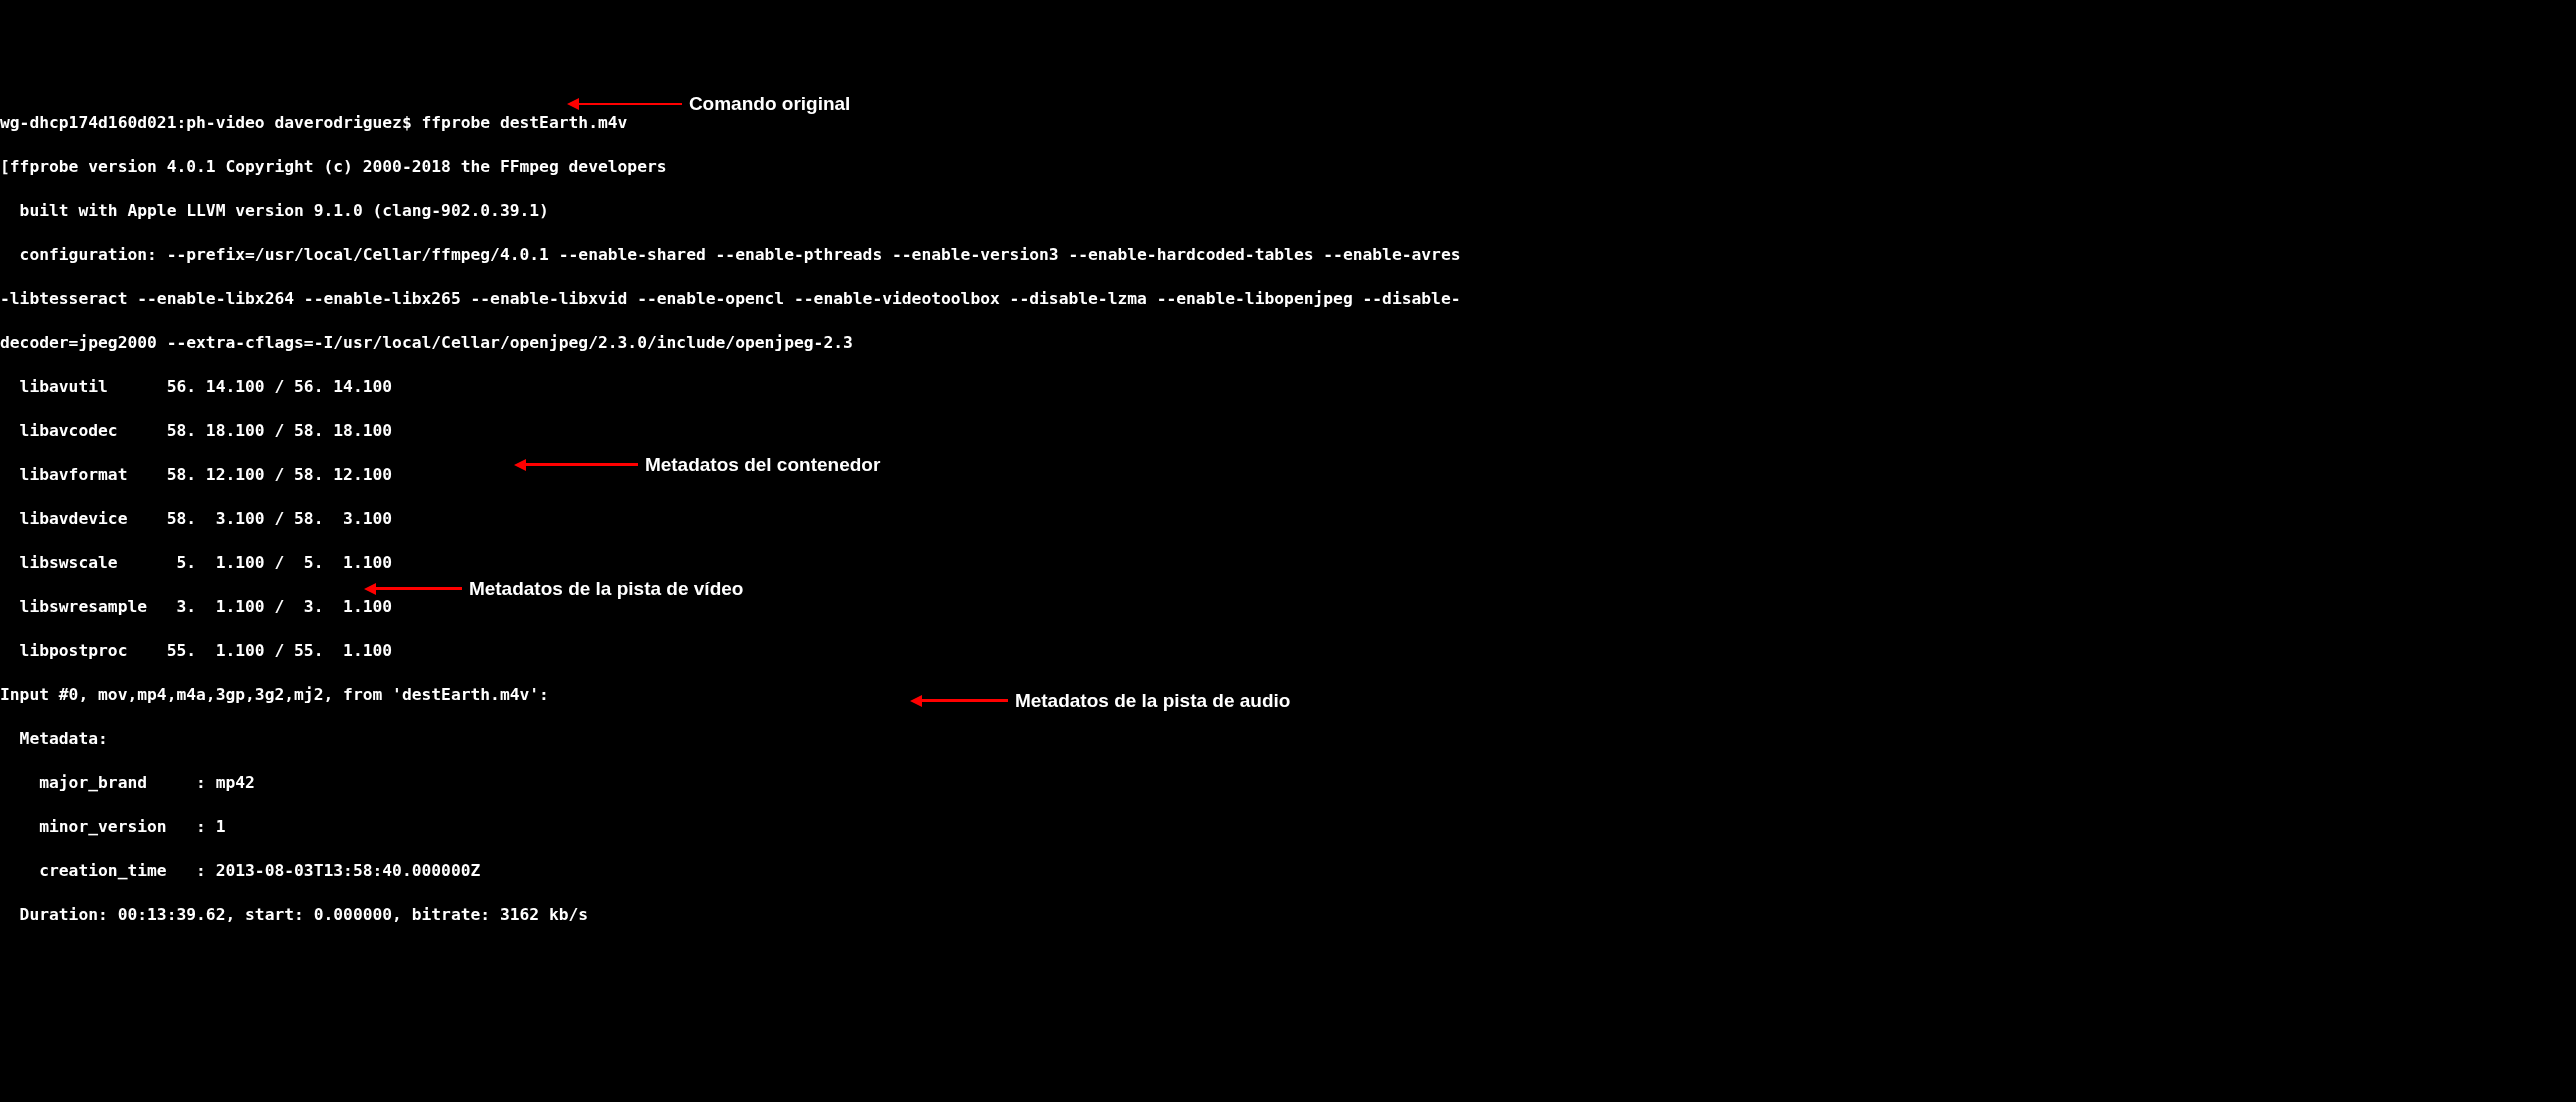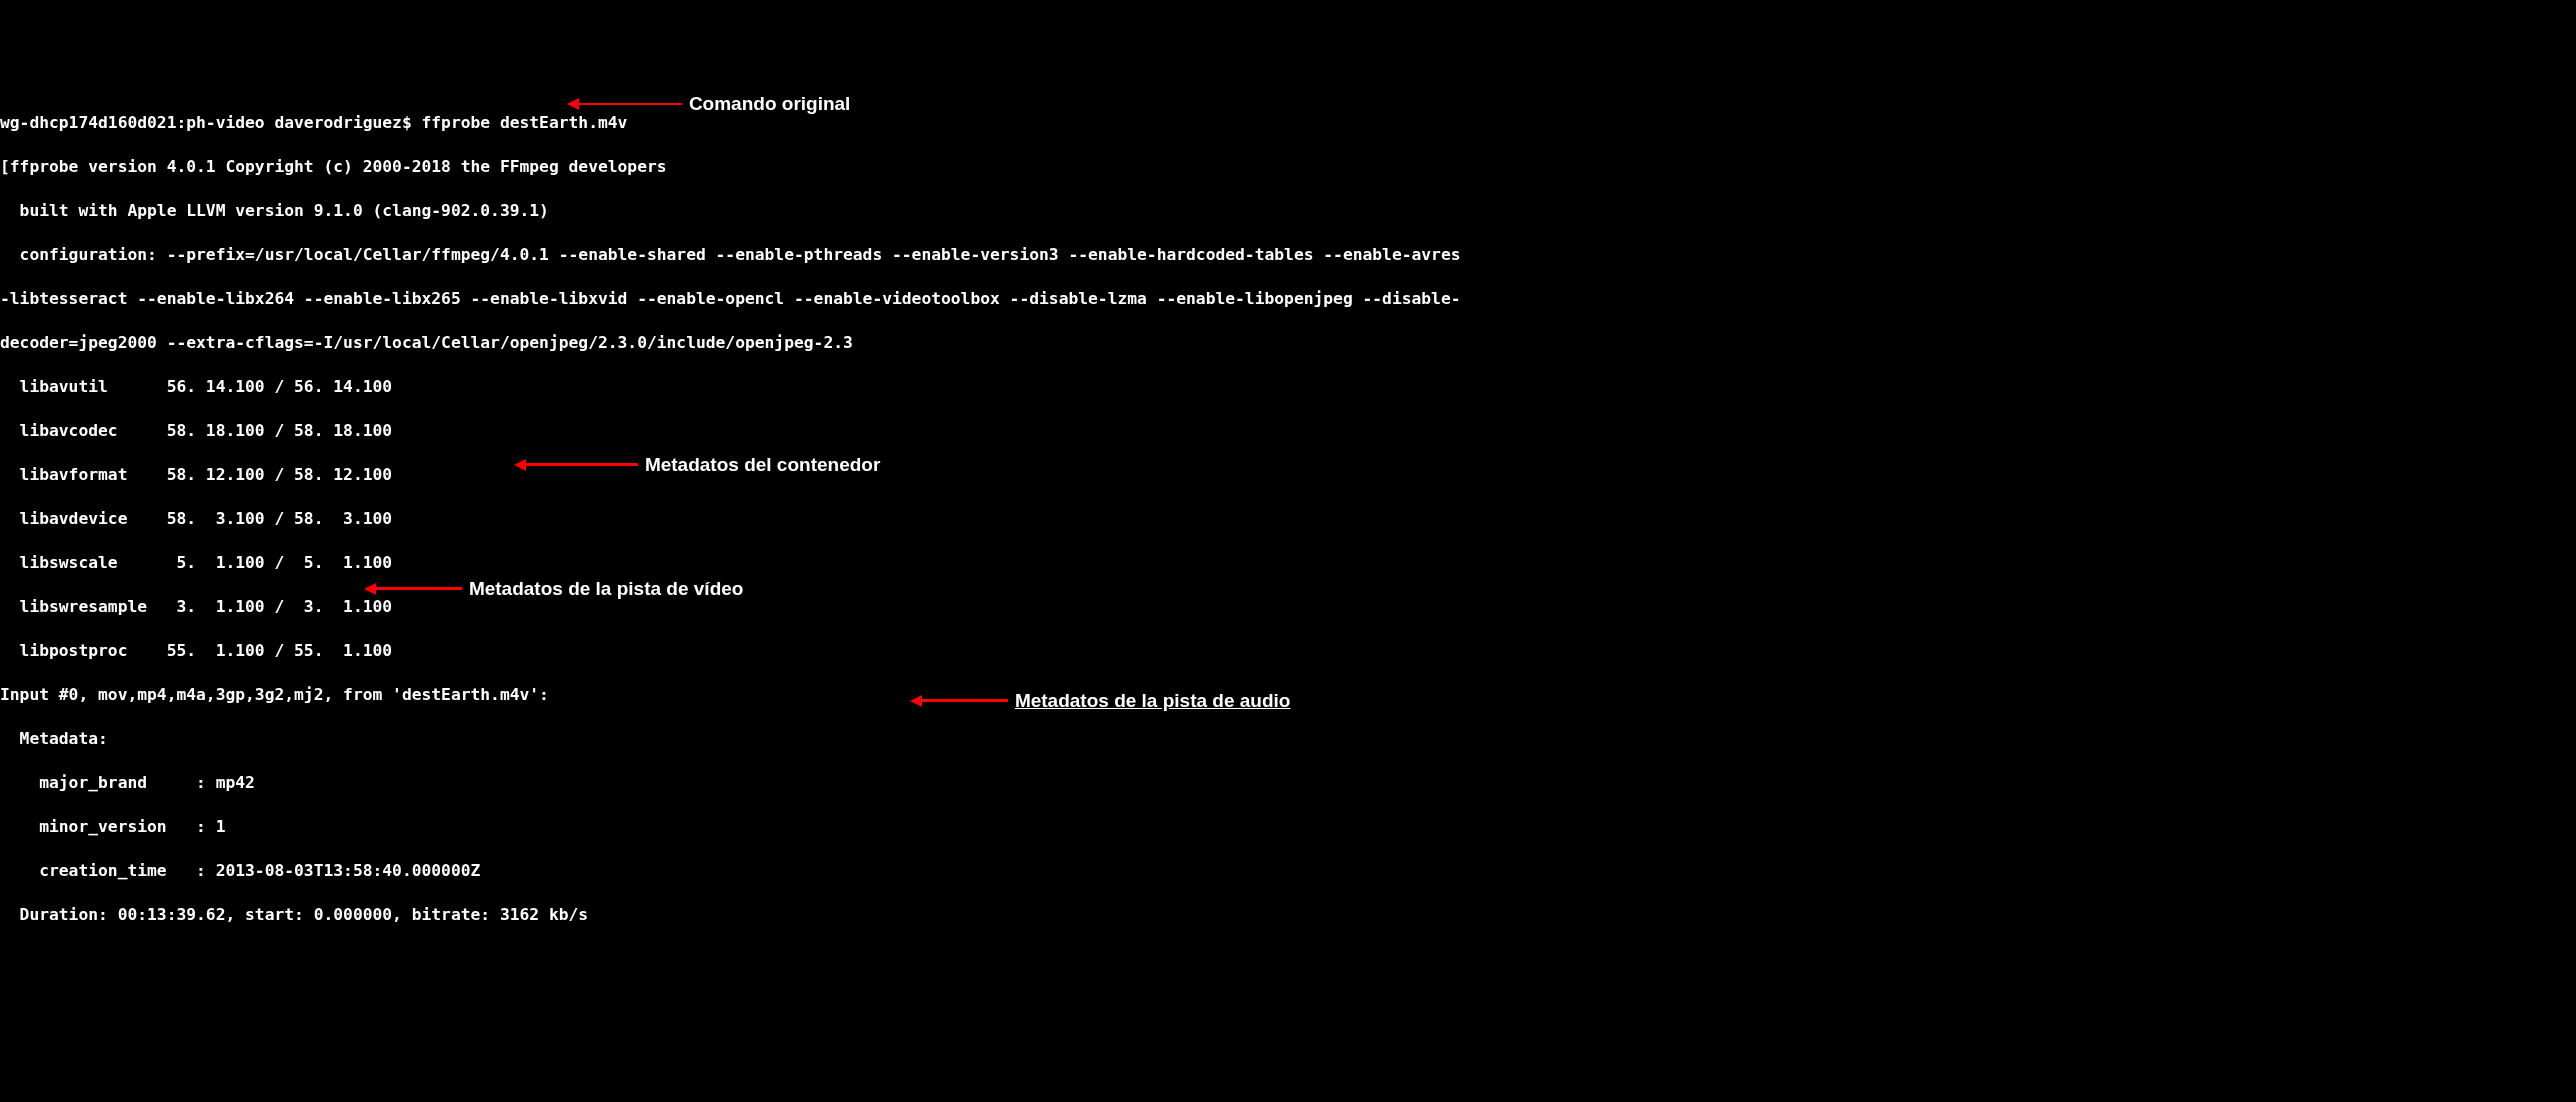--- a/index.html
+++ b/index.html
@@ -93,21 +93,21 @@
   </div>
 
   
   <div class="annot" style="top:486px; left:364px;">
     <span class="arrow-head-left"></span>
     <span class="arrow-line" style="width:86px;"></span>
     <span class="label">Metadatos de la pista de vídeo</span>
   </div>
 
   
-  <div class="annot" style="top:598px; left:910px;text-decoration:underline;">
+  <div class="annot" style="top:598px; left:910px;">
     <span class="arrow-head-left"></span>
     <span class="arrow-line" style="width:86px;"></span>
     <span class="label">Metadatos de la pista de audio</span>
   </div>
 </div>
 
 
 
 
 

